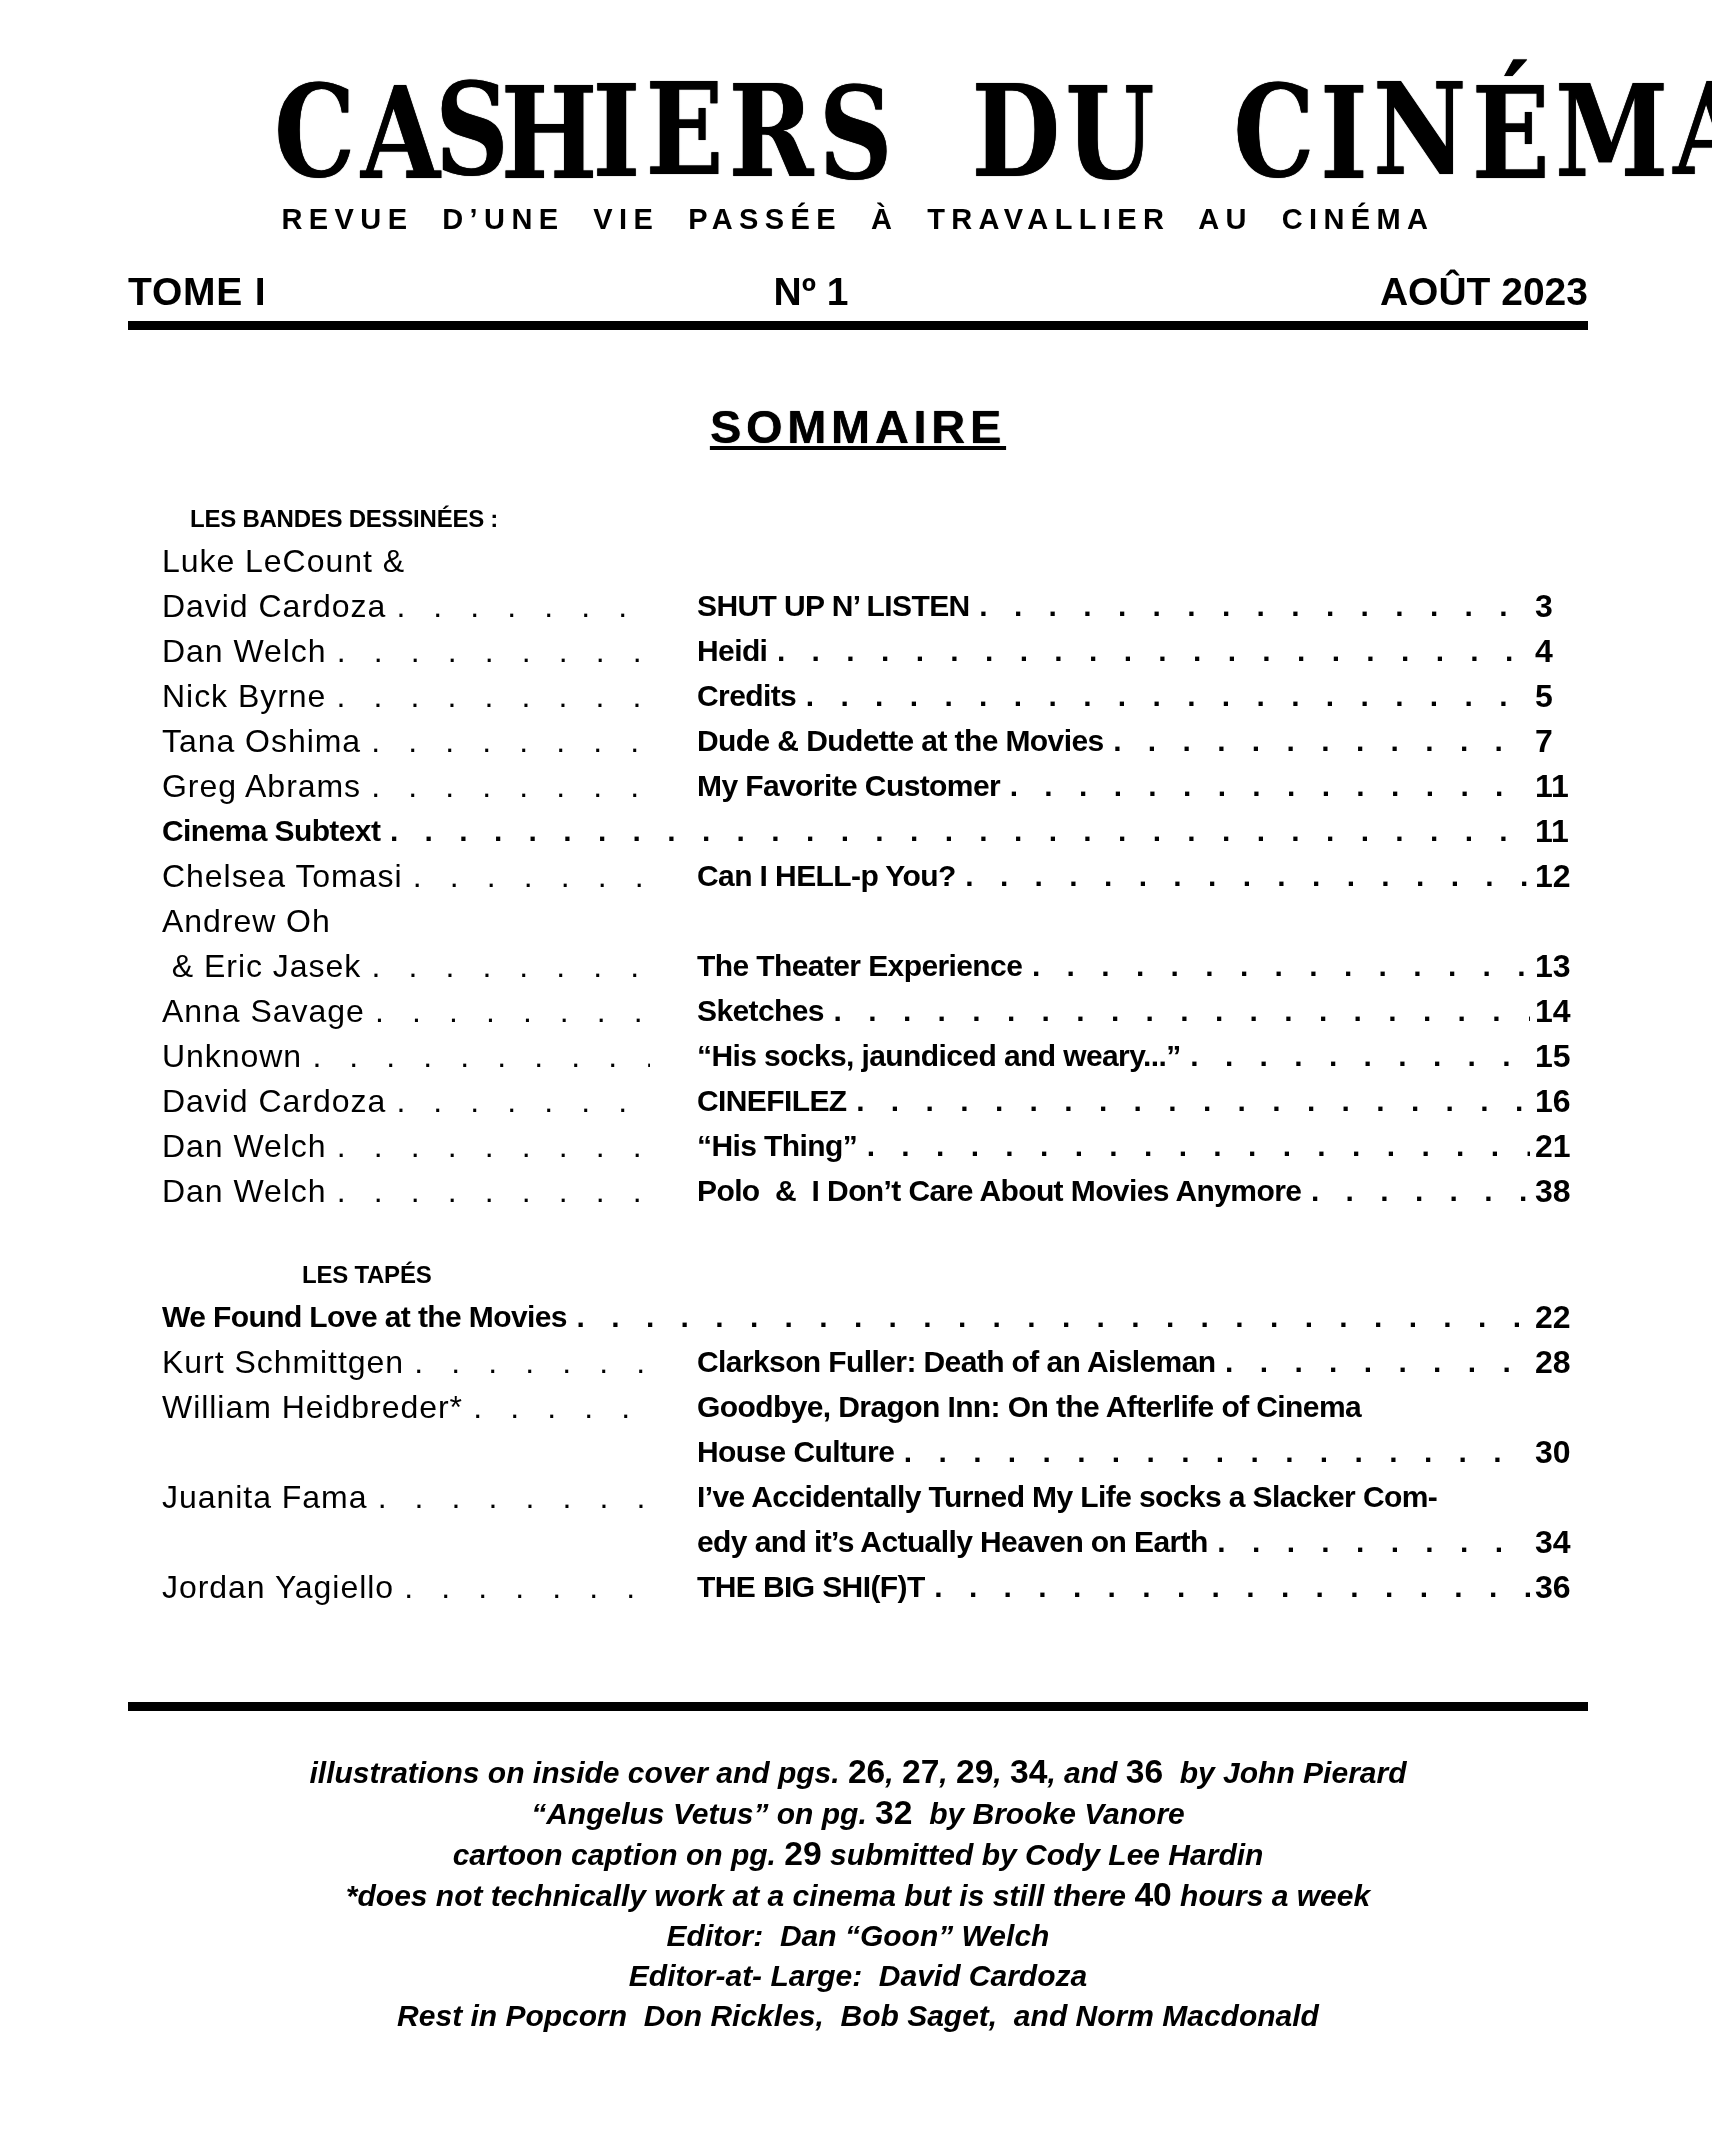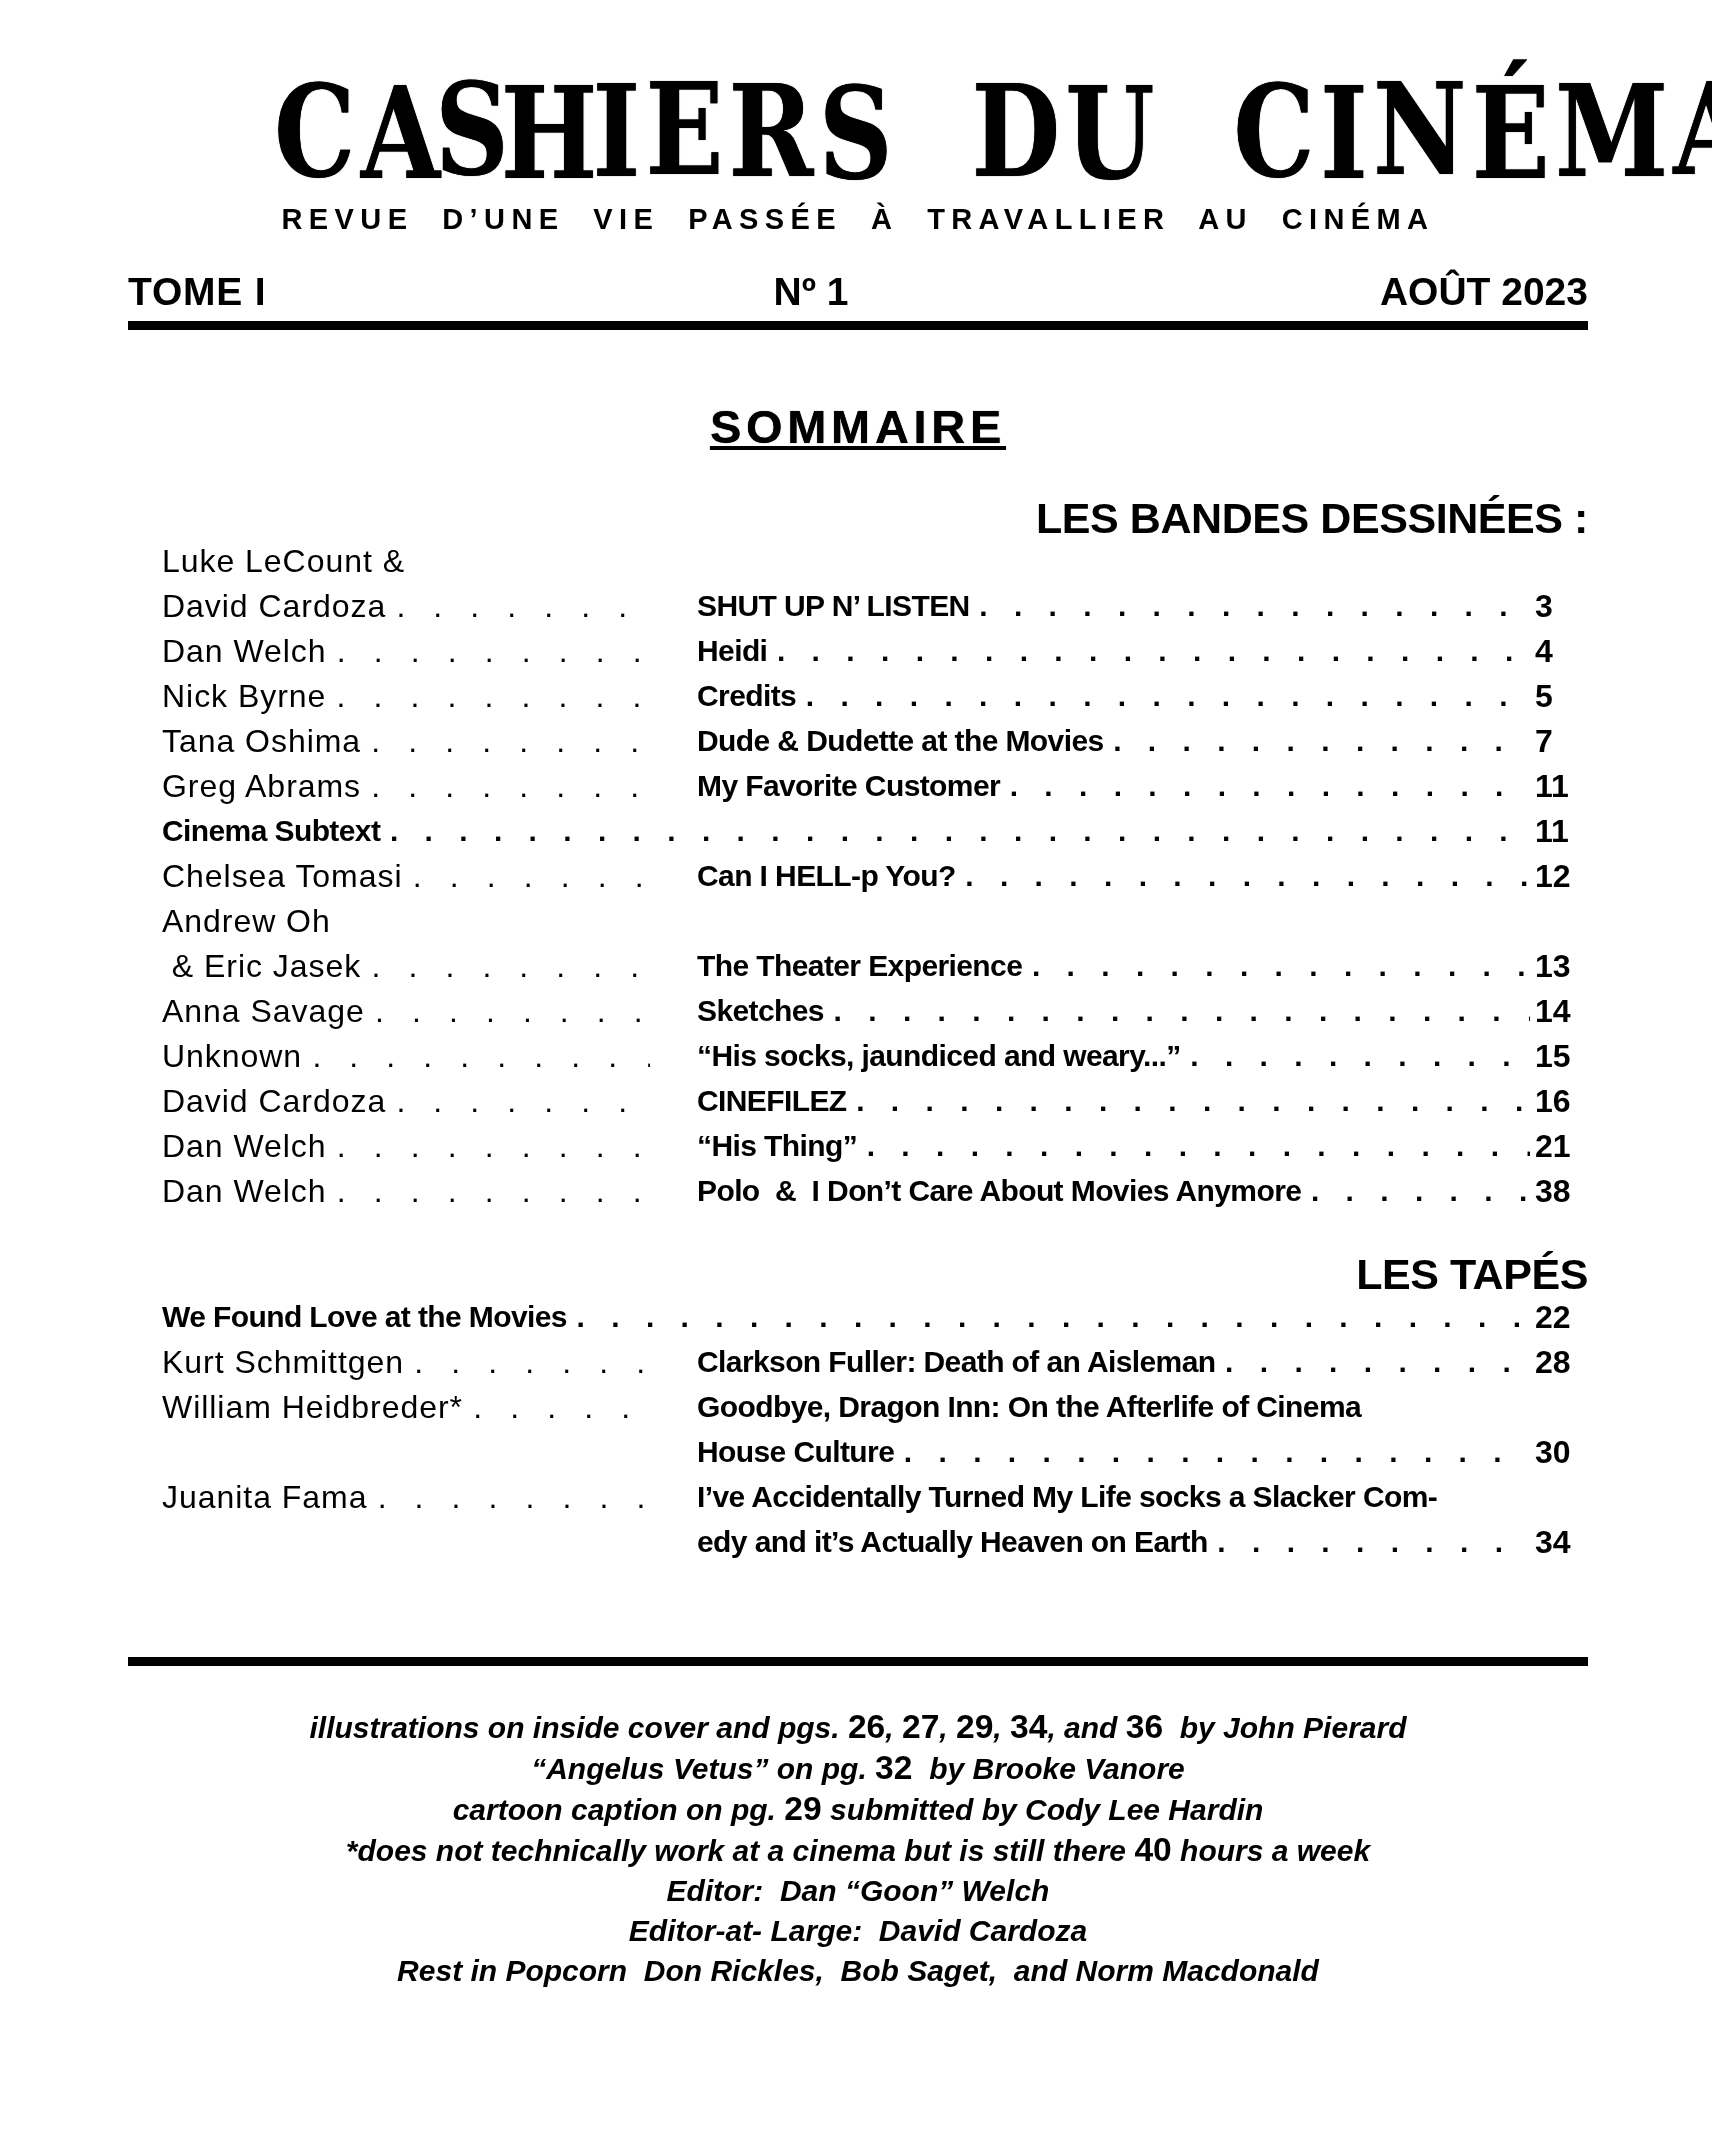--- a/index.html
+++ b/index.html
@@ -68,25 +68,24 @@
     text-align:center;
     font-size:47px;
     line-height:51px;
     font-weight:700;
     letter-spacing:0.1em;
     text-shadow:0 0 0.9px #000;
     text-decoration:underline;
   }
   .section-label{
     margin:46px 0 0 62px;
-    font-size:43px;
+    font-size:24px;
     line-height:41px;
     font-weight:700;
     letter-spacing:-0.01em;
-    text-align:right;
   }
   .section-label.sec-1{margin-top:40px;margin-left:174px;}
 
   .toc-rows{margin-left:34px;}
   .row{
     display:flex;
     align-items:center;
     height:45px;
     font-size:30px;
   }
@@ -353,20 +352,31 @@
           </div>
           <div class="row">
             <div class="cell author">
               <span class="t"></span>
             </div>
             <div class="cell title">
               <span class="t">edy and it’s Actually Heaven on Earth</span>
               <span class="leader"></span>
             </div>
             <div class="page-no">34</div>
+          </div>
+          <div class="row">
+            <div class="cell author">
+              <span class="t">Jordan Yagiello</span>
+              <span class="leader"></span>
+            </div>
+            <div class="cell title">
+              <span class="t">THE BIG SHI(F)T</span>
+              <span class="leader"></span>
+            </div>
+            <div class="page-no">36</div>
           </div>
         </div>
       </div>
   </main>
 
   <footer>
     <div class="rule footer-rule"></div>
     <div id="footer-lines" class="footer-lines">
         <div class="fline">illustrations on inside cover and pgs. <span class="n">26</span>, <span class="n">27</span>, <span class="n">29</span>, <span class="n">34</span>, and <span class="n">36</span>  by John Pierard</div>
         <div class="fline">“Angelus Vetus” on pg. <span class="n">32</span>  by Brooke Vanore</div>

